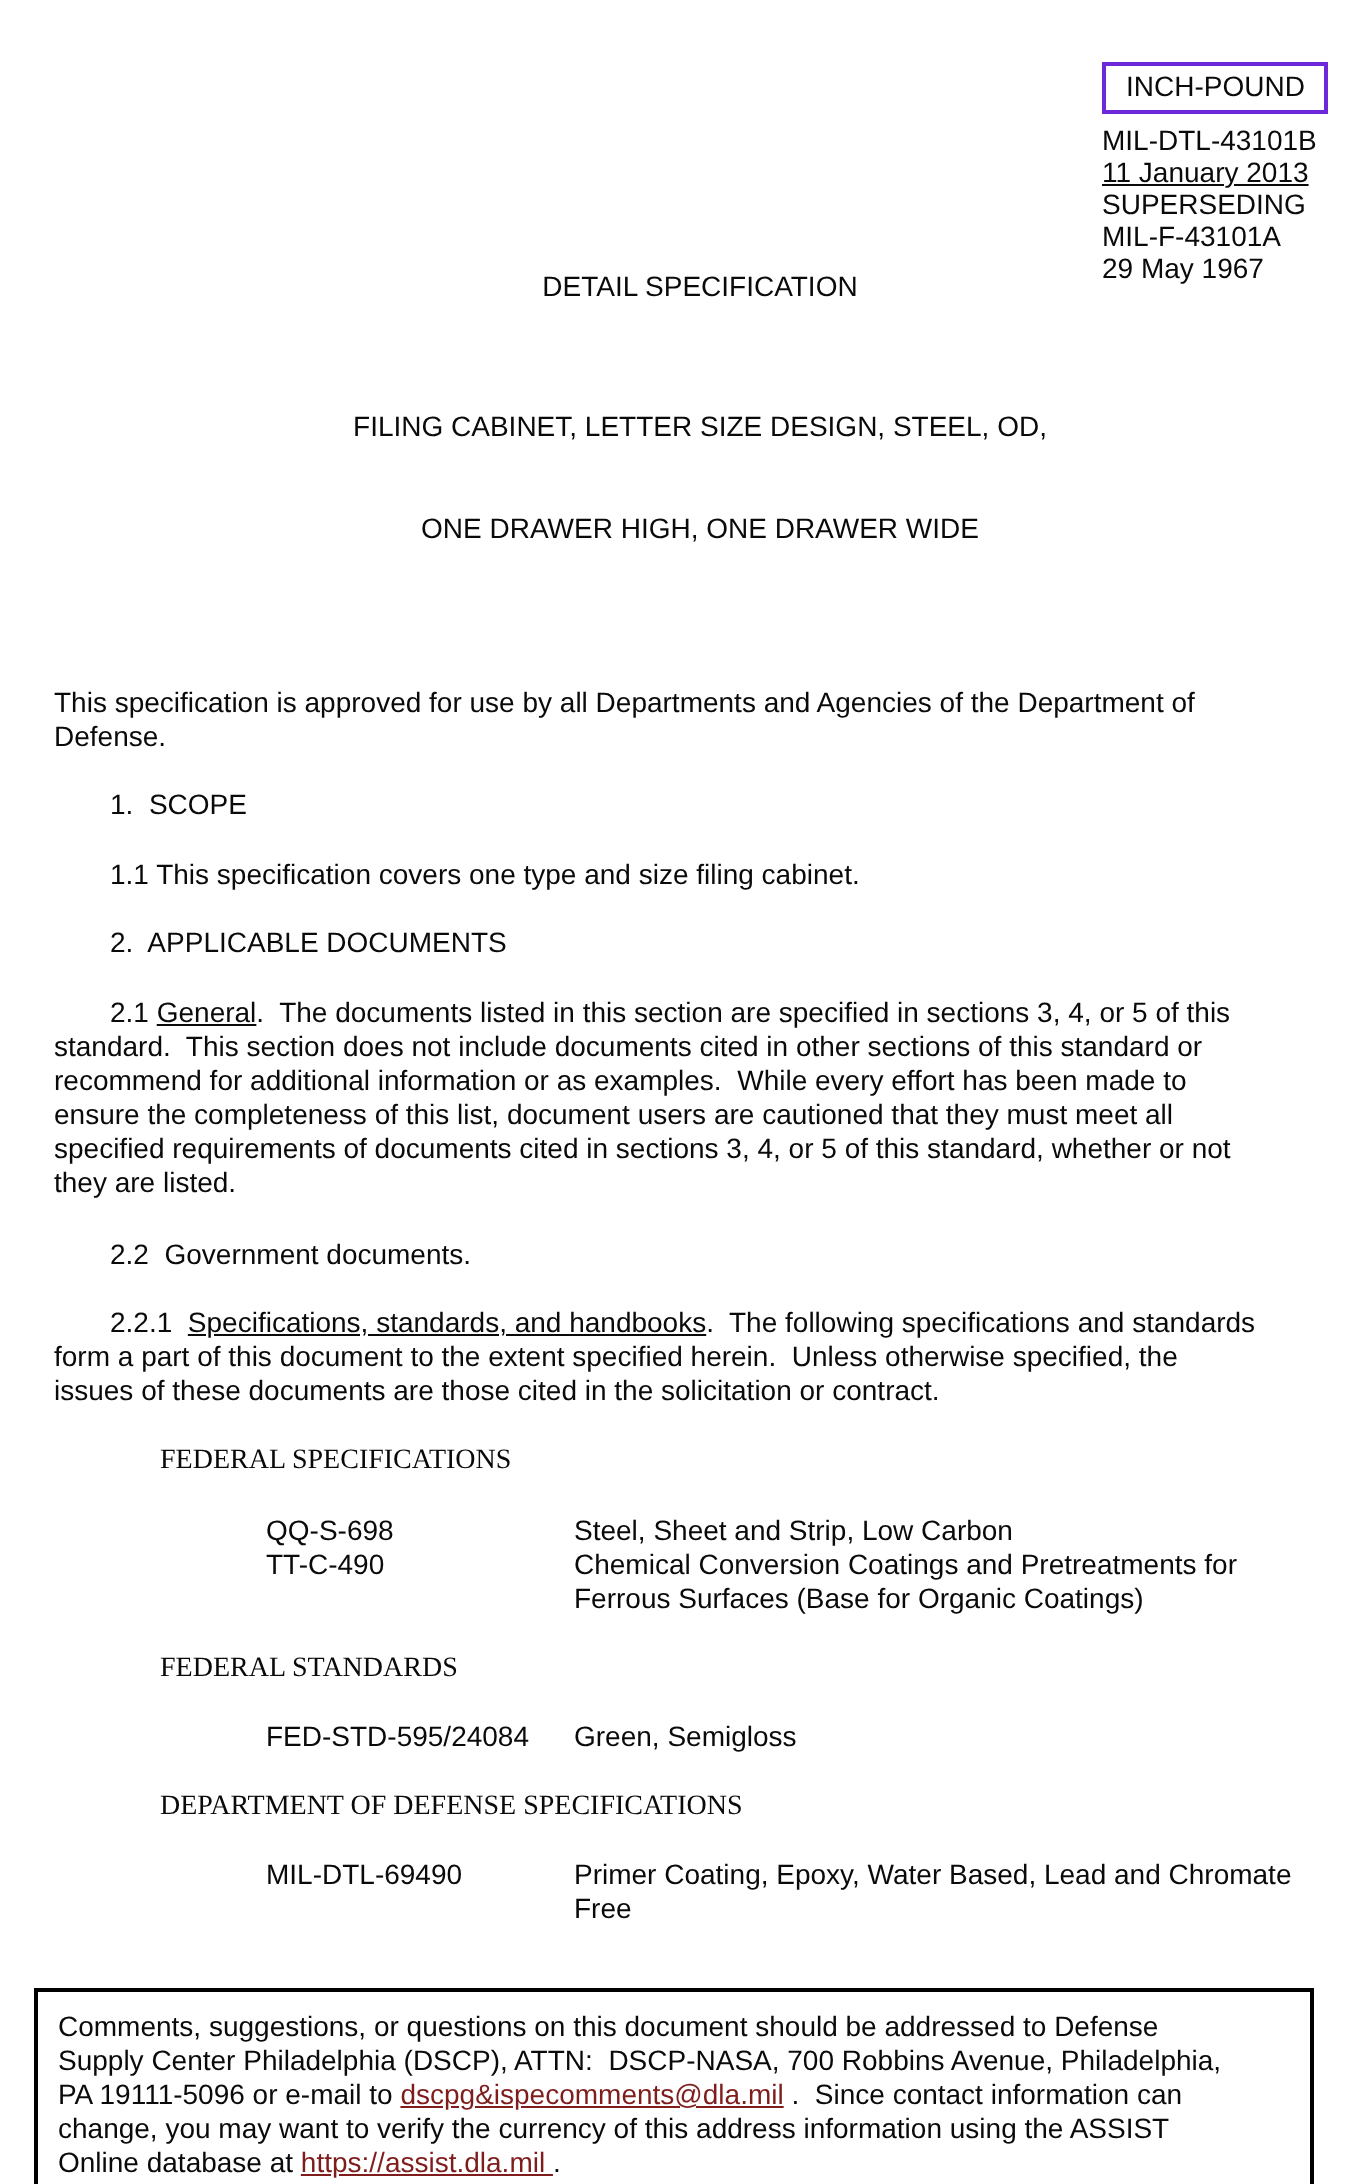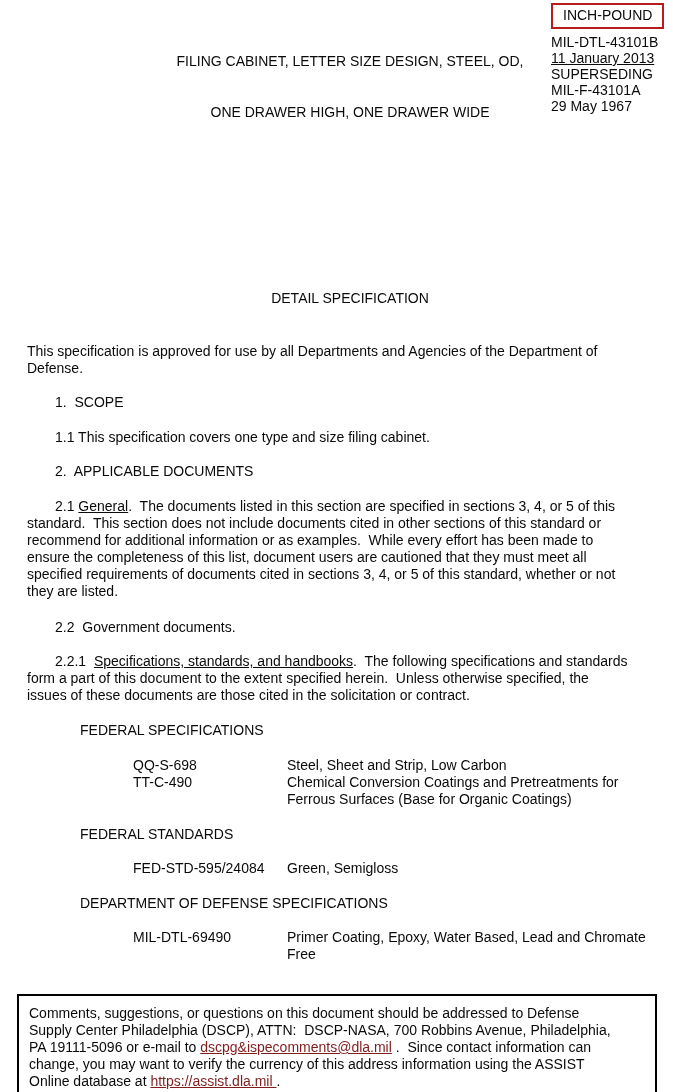--- a/index.html
+++ b/index.html
@@ -22,24 +22,25 @@
 
   
   .corner {
     position: absolute;
     left: 551px;
     top: 3px;
     width: 120px;
   }
   .stamp-box {
     display: inline-block;
-    border: 2px solid #b91c1c;
+    border: 2px solid #6d28d9;
     padding: 2px 10px 3px 10px;
     font-size: 14px;
     line-height: 17px;
+    margin-top: 28px;
   }
   .docline {
     line-height: 16px;
     white-space: pre;
   }
   .docline.first { margin-top: 5px; }
   .u { text-decoration: underline; }
 
   
   .center-block {
@@ -59,20 +60,21 @@
   }
   p.body.noindent { text-indent: 0; }
   .mt18 { margin-top: 18px !important; }
   .mt19 { margin-top: 19px !important; }
   .mt36 { margin-top: 36px !important; }
 
   
   .group-heading {
     margin: 18px 0 0 80px;
     white-space: pre;
+    font-family: Liberation Serif, serif;
   }
   .doc-rows { margin: 18px 2px 0 133px; }
   .doc-rows.tight { margin-top: 17px; }
   .doc-row { display: flex; align-items: flex-start; }
   .doc-id {
     flex: none;
     width: 154px;
     white-space: pre;
   }
   .doc-desc {
@@ -105,25 +107,25 @@
     <div class="stamp-box">
       <span>INCH-POUND</span>
     </div>
     <div class="docline first">MIL-DTL-43101B</div>
     <div class="docline u">11 January 2013</div>
     <div class="docline">SUPERSEDING</div>
     <div class="docline">MIL-F-43101A</div>
     <div class="docline">29 May 1967</div>
   </div>
 
+  <div class="center-block title-kind">DETAIL SPECIFICATION</div>
   <div class="center-block subject">
     <div>FILING CABINET, LETTER SIZE DESIGN, STEEL, OD,</div>
     <div>ONE DRAWER HIGH, ONE DRAWER WIDE</div>
   </div>
-  <div class="center-block title-kind">DETAIL SPECIFICATION</div>
 
   <p class="body noindent mt36">This specification is approved for use by all Departments and Agencies of the Department of
 Defense.</p>
 
   <p class="body">1.  SCOPE</p>
   <p class="body mt18">1.1 This specification covers one type and size filing cabinet.</p>
 
   <p class="body">2.  APPLICABLE DOCUMENTS</p>
   <p class="body mt18"><span>2.1 </span><span class="u">General</span><span>.  The documents listed in this section are specified in sections 3, 4, or 5 of this
 standard.  This section does not include documents cited in other sections of this standard or

